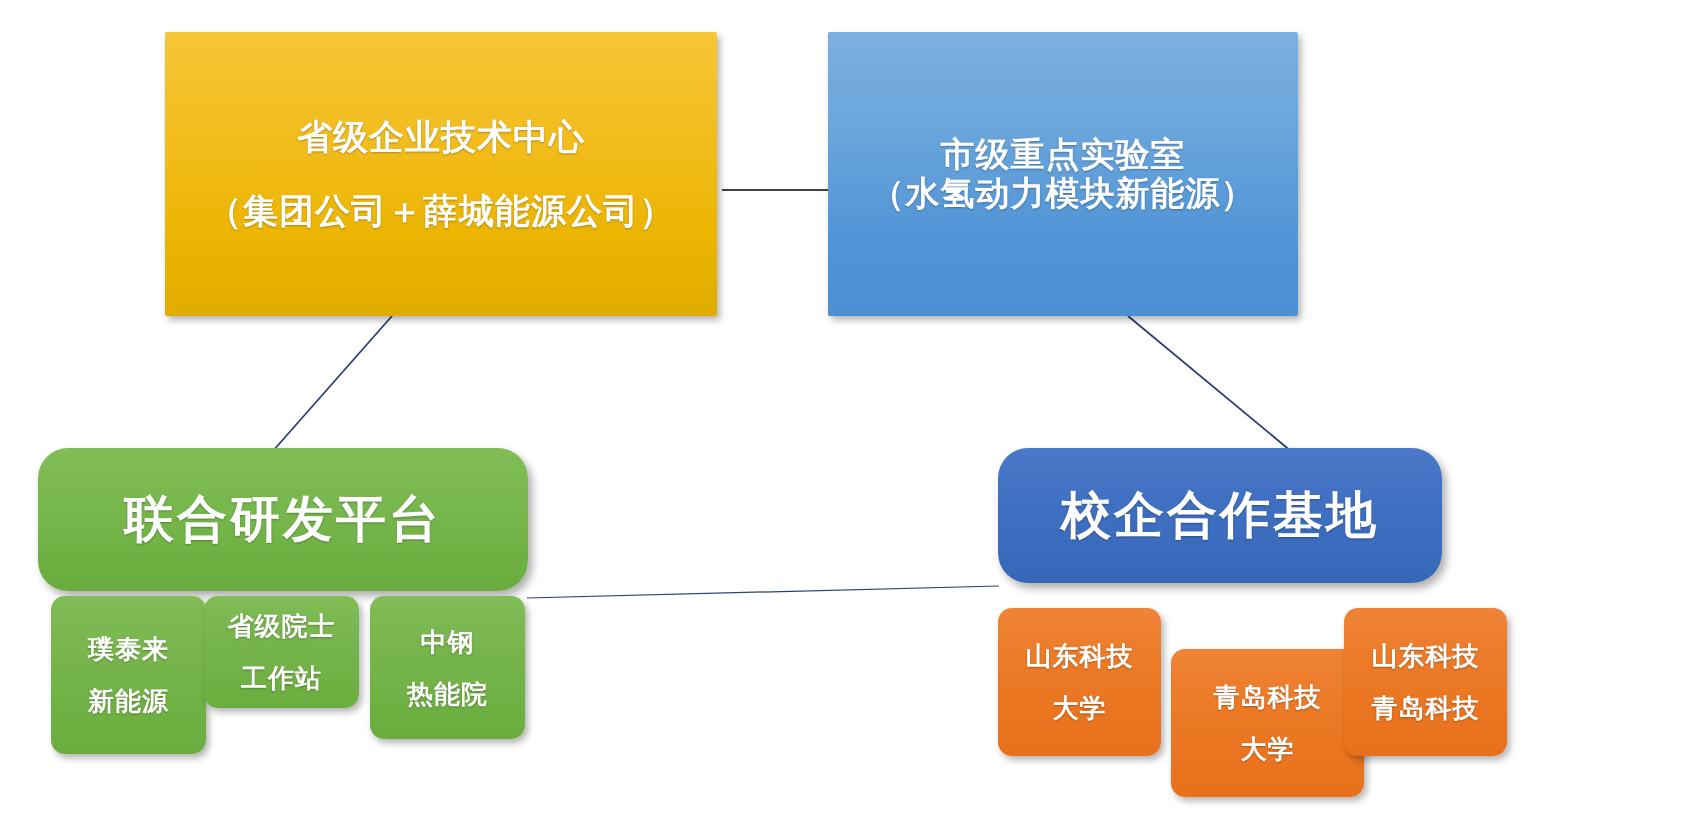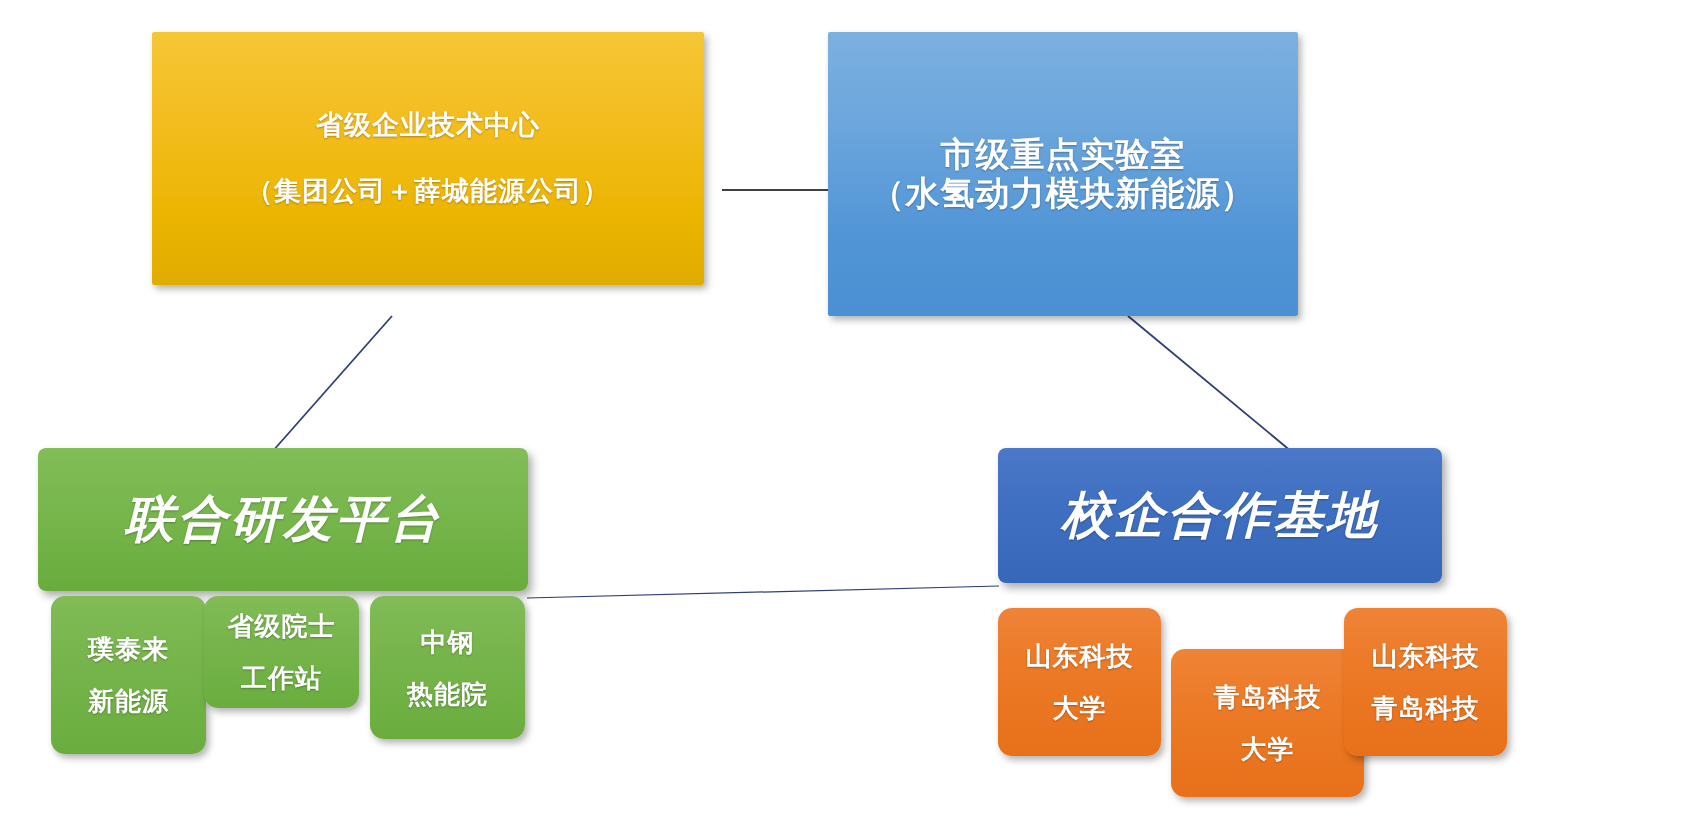--- a/index.html
+++ b/index.html
@@ -42,45 +42,44 @@
   
   .node-top {
     border-radius: 2px;
     box-shadow: 3px 4px 7px rgba(0,0,0,0.30);
   }
   .node-top .line {
     line-height: 1.15;
     letter-spacing: 1px;
   }
   #node-prov-tech-center {
-    left: 152px;
+    left: 165px;
     top: 32px;
     width: 552px;
-    height: 253px;
+    height: 284px;
     background: linear-gradient(180deg, #f5c636 0%, #f3bd1f 35%, #ecb502 72%, #e0ac00 100%);
-    font-size: 27px;
+    font-size: 35px;
   }
   #node-prov-tech-center .line-1 { margin-bottom: 34px; }
   #node-city-lab {
     left: 828px;
     top: 32px;
     width: 470px;
     height: 284px;
     background: linear-gradient(180deg, #7cb0e0 0%, #6aa5dc 35%, #5195d6 72%, #4a90d2 100%);
     font-size: 34px;
   }
   #node-city-lab .line-1 { }
 
   
   .node-platform {
-    border-radius: 8px;
+    border-radius: 30px;
     box-shadow: 4px 5px 9px rgba(0,0,0,0.33);
     font-size: 50px;
     letter-spacing: 3px;
-    font-style: italic;
   }
   #node-joint-rd {
     left: 38px;
     top: 448px;
     width: 490px;
     height: 143px;
     background: linear-gradient(180deg, #82bd57 0%, #78b74d 40%, #69ac3d 100%);
   }
   #node-school-base {
     left: 998px;

